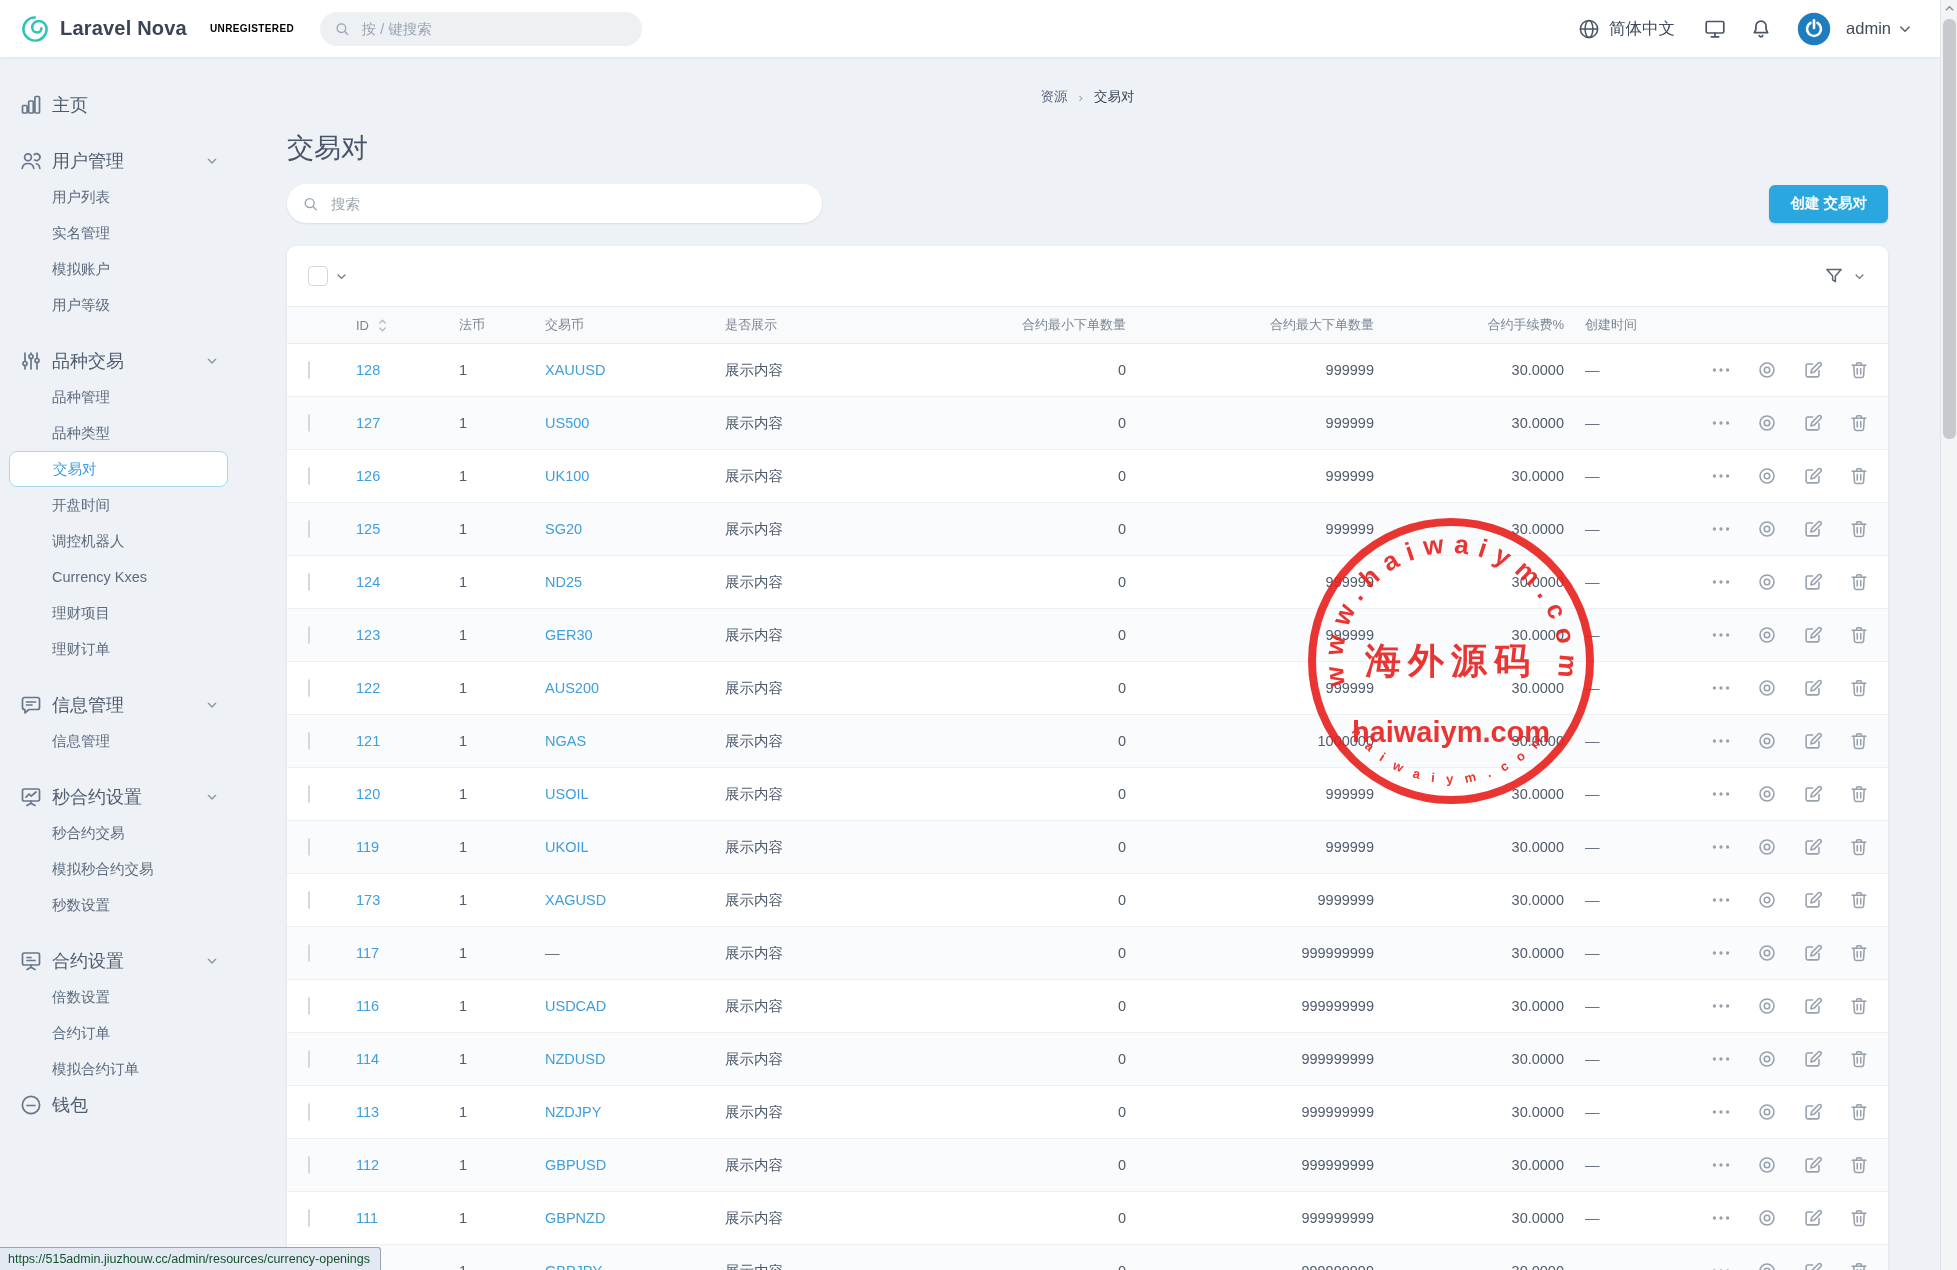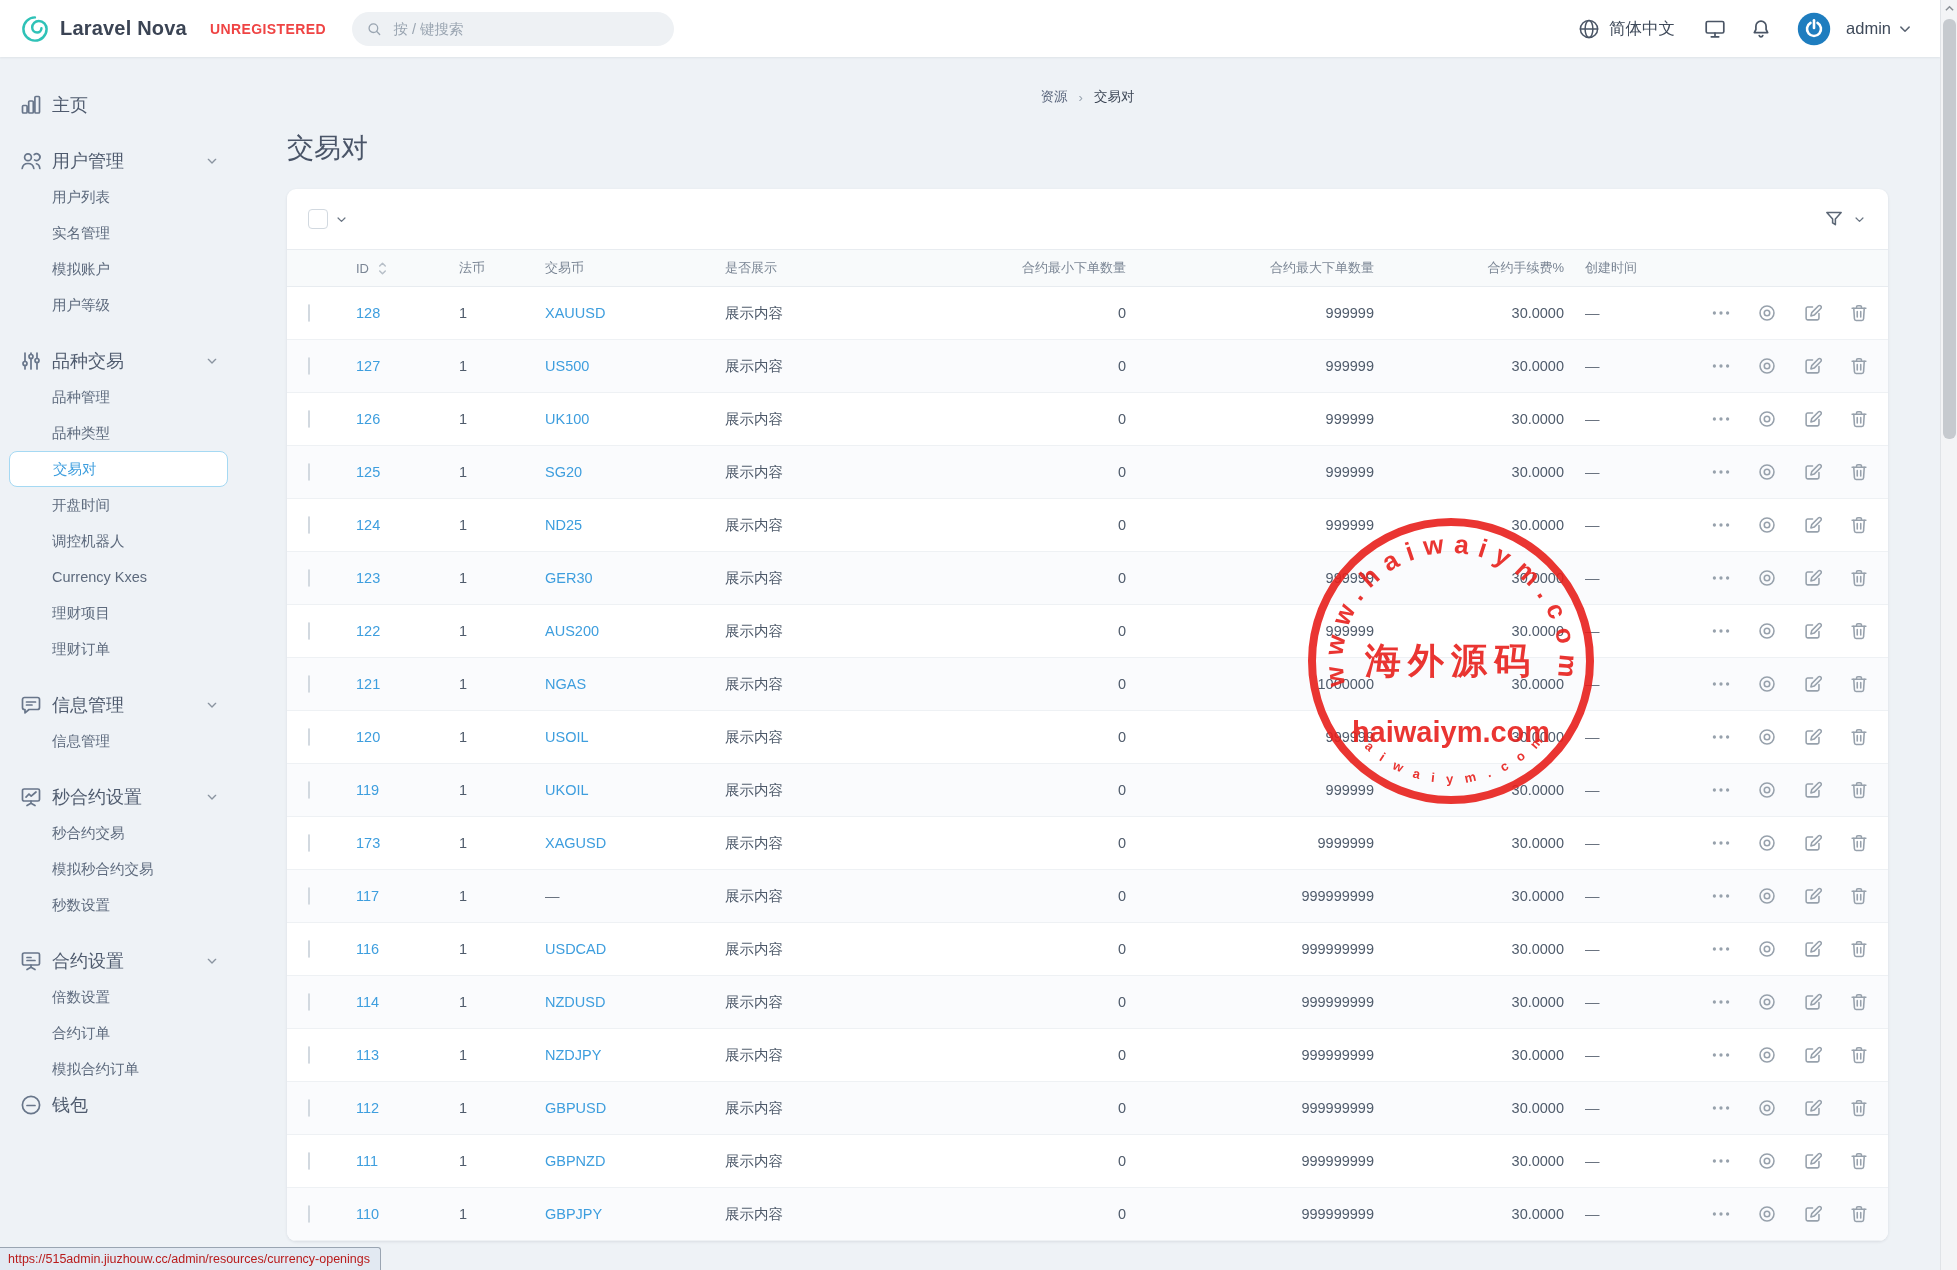--- a/index.html
+++ b/index.html
@@ -5,21 +5,21 @@
   html,body{margin:0;padding:0;background:#e9edf2;}
   *{box-sizing:border-box;}
   .viewport{position:relative;width:1957px;height:1270px;overflow:hidden;
     background:#eef2f6;font-family:"Liberation Sans","DejaVu Sans",sans-serif;}
 
   
   .navbar{position:absolute;top:0;left:0;right:17px;height:57px;background:#fff;
     display:flex;align-items:center;box-shadow:0 1px 2px rgba(30,40,60,.07);z-index:5;}
   .brand{display:flex;align-items:center;gap:11px;padding-left:21px;}
   .brand-name{font-size:20px;font-weight:bold;color:#3b4454;letter-spacing:.2px;}
-  .license-badge{color:#ef4444;font-size:14px;font-weight:bold;margin-left:23px;letter-spacing:.4px;}
+  .license-badge{color:#000000;font-size:10px;font-weight:bold;margin-left:23px;letter-spacing:.4px;}
   .nav-search{margin-left:26px;width:322px;height:34px;background:#eef1f4;border-radius:17px;
     display:flex;align-items:center;padding:0 14px;gap:9px;color:#98a3af;}
   .nav-search input{border:0;background:transparent;outline:0;font-size:14.5px;color:#4a5568;width:100%;}
   .nav-search input::placeholder{color:#9aa5b1;}
   .nav-right{margin-left:auto;display:flex;align-items:center;padding-right:26px;color:#46505f;}
   .lang{display:flex;align-items:center;gap:8px;font-size:16.5px;color:#3f4a5a;}
   .nav-ico{width:24px;height:24px;color:#4a5565;}
   .nav-gap{width:24px;}
   .avatar{width:34px;height:34px;margin-left:24px;}
   .user-name{font-size:16.5px;color:#3f4a5a;margin-left:15px;}
@@ -80,21 +80,21 @@
   .link{color:#3e9ede;}
   .sort-ico{width:13px;height:15px;color:#b7bfc8;}
 
   
   .watermark{position:absolute;left:1296px;top:506px;width:310px;height:310px;z-index:6;
     opacity:.9;pointer-events:none;}
 
   
   .statusbar{position:absolute;left:0;bottom:0;height:23px;background:#e2e9f2;
     border:1px solid #9aa5b2;border-left:0;border-bottom:0;border-top-right-radius:3px;
-    padding:0 10px 0 8px;font-size:12.5px;color:#b91c1c;display:flex;align-items:center;z-index:8;white-space:nowrap;}
+    padding:0 10px 0 8px;font-size:12.5px;color:#14532d;display:flex;align-items:center;z-index:8;white-space:nowrap;}
 
   
   .scrollbar{position:absolute;right:0;top:0;width:17px;height:1270px;background:#f3f4f6;
     border-left:1px solid #e0e3e7;z-index:9;}
   .sb-up{height:16px;display:flex;align-items:center;justify-content:center;color:#8a9096;}
   .sb-up svg{width:9px;height:9px;}
   .sb-thumb{position:absolute;top:19px;left:2px;width:13px;height:420px;background:#c6cacf;border-radius:6px;}
 </style>
 </head>
 <body>
@@ -299,20 +299,30 @@
   </aside>
 
   <main class="content">
     <div class="breadcrumb">
       <span>资源</span>
       <span class="crumb-sep">›</span>
       <span class="crumb-current">交易对</span>
     </div>
     <h1 class="page-title">交易对</h1>
 
+    <div class="toolbar">
+      <div class="page-search">
+        <span class="nav-ico" style="width:18px;height:18px;color:#9aa5b1"><svg viewBox="0 0 24 24" width="100%" height="100%" fill="none" stroke="currentColor" stroke-width="1.9" stroke-linecap="round" stroke-linejoin="round">
+              <circle cx="10.8" cy="10.8" r="6.3"></circle>
+              <path d="M15.4 15.4L20 20"></path>
+            </svg></span>
+        <input type="text" placeholder="搜索" style="">
+      </div>
+      <button class="create-btn">创建 交易对</button>
+    </div>
 
     <section class="card">
       <div class="card-toolbar">
         <span class="checkbox"></span>
         <span class="chev-sm"><svg viewBox="0 0 24 24" width="100%" height="100%" fill="none" stroke="currentColor" stroke-width="2" stroke-linecap="round" stroke-linejoin="round">
               <path d="M6.5 9.5L12 15l5.5-5.5"></path>
             </svg></span>
         <div class="filter-ctl">
           <span class="f-ico"><svg viewBox="0 0 24 24" width="100%" height="100%" fill="none" stroke="currentColor" stroke-width="1.7" stroke-linecap="round" stroke-linejoin="round">
                 <path d="M4.2 5h15.6l-6.3 7.1v6.1l-3-1.9v-4.2L4.2 5z"></path>

